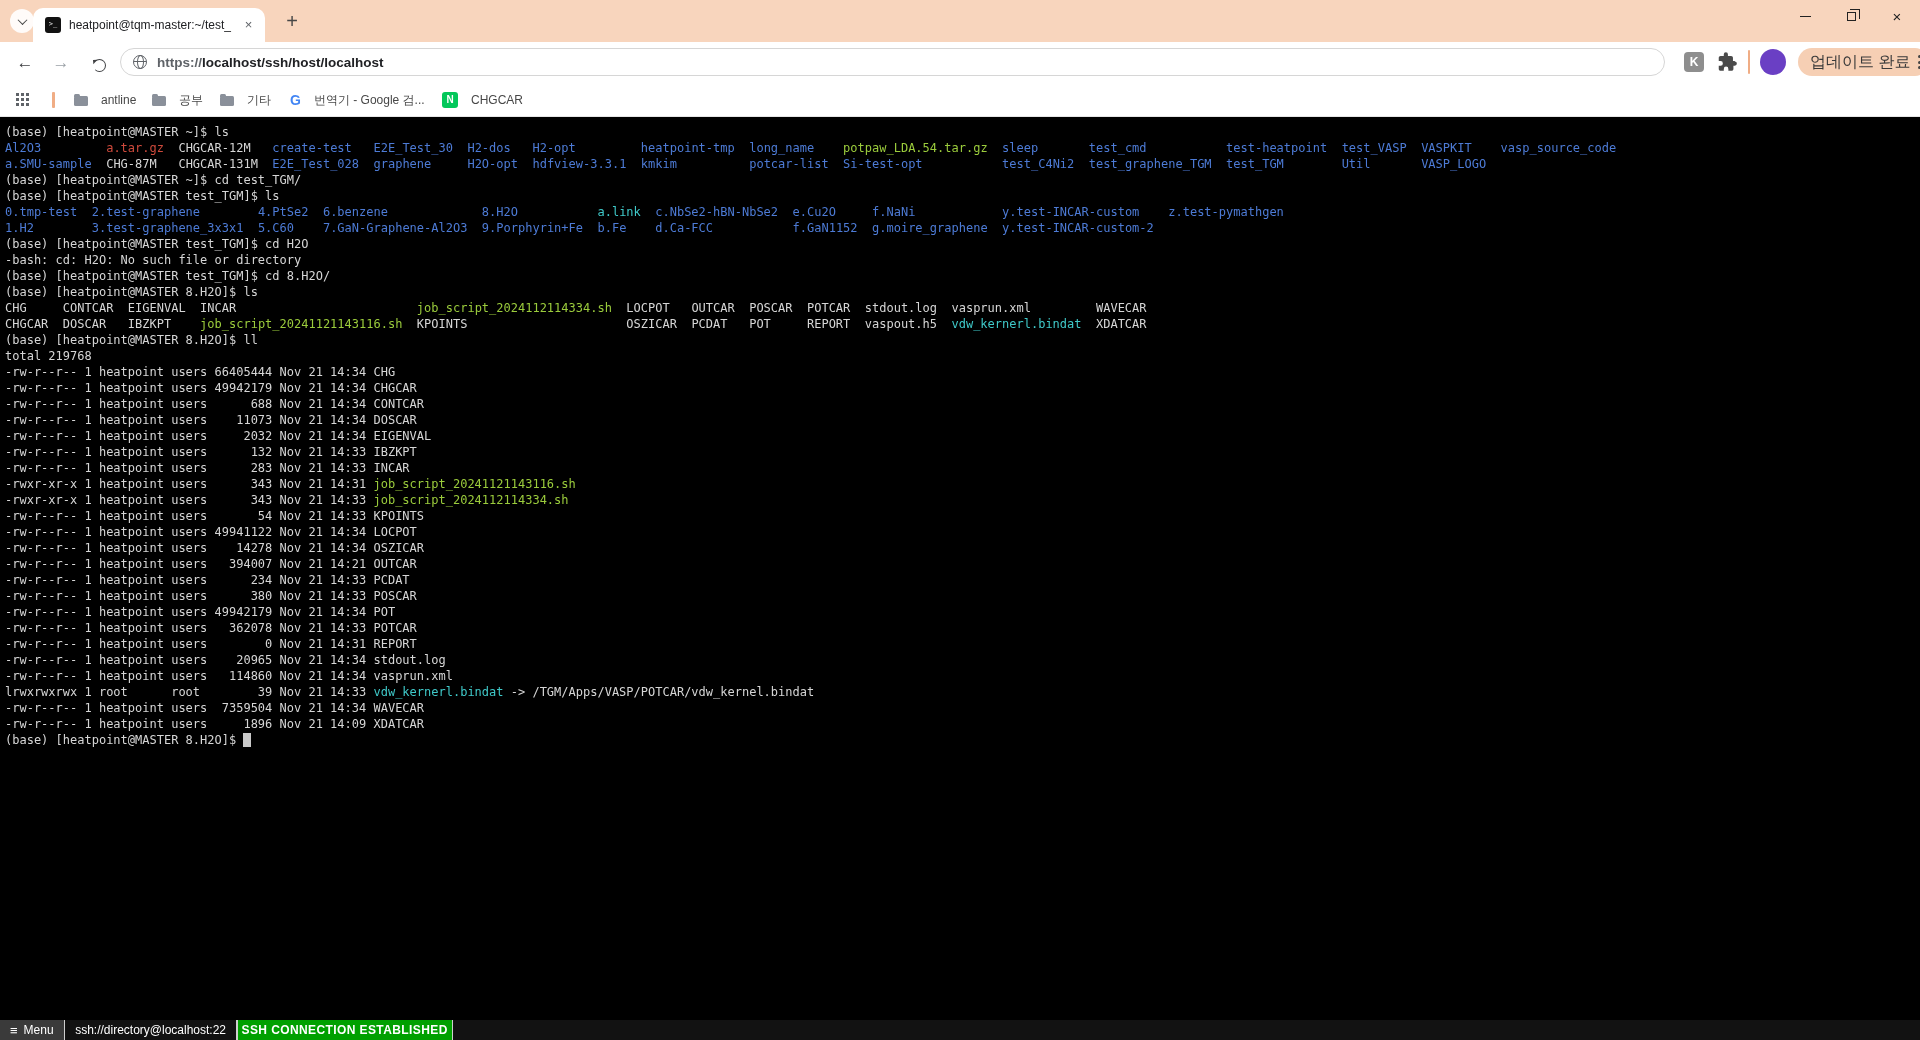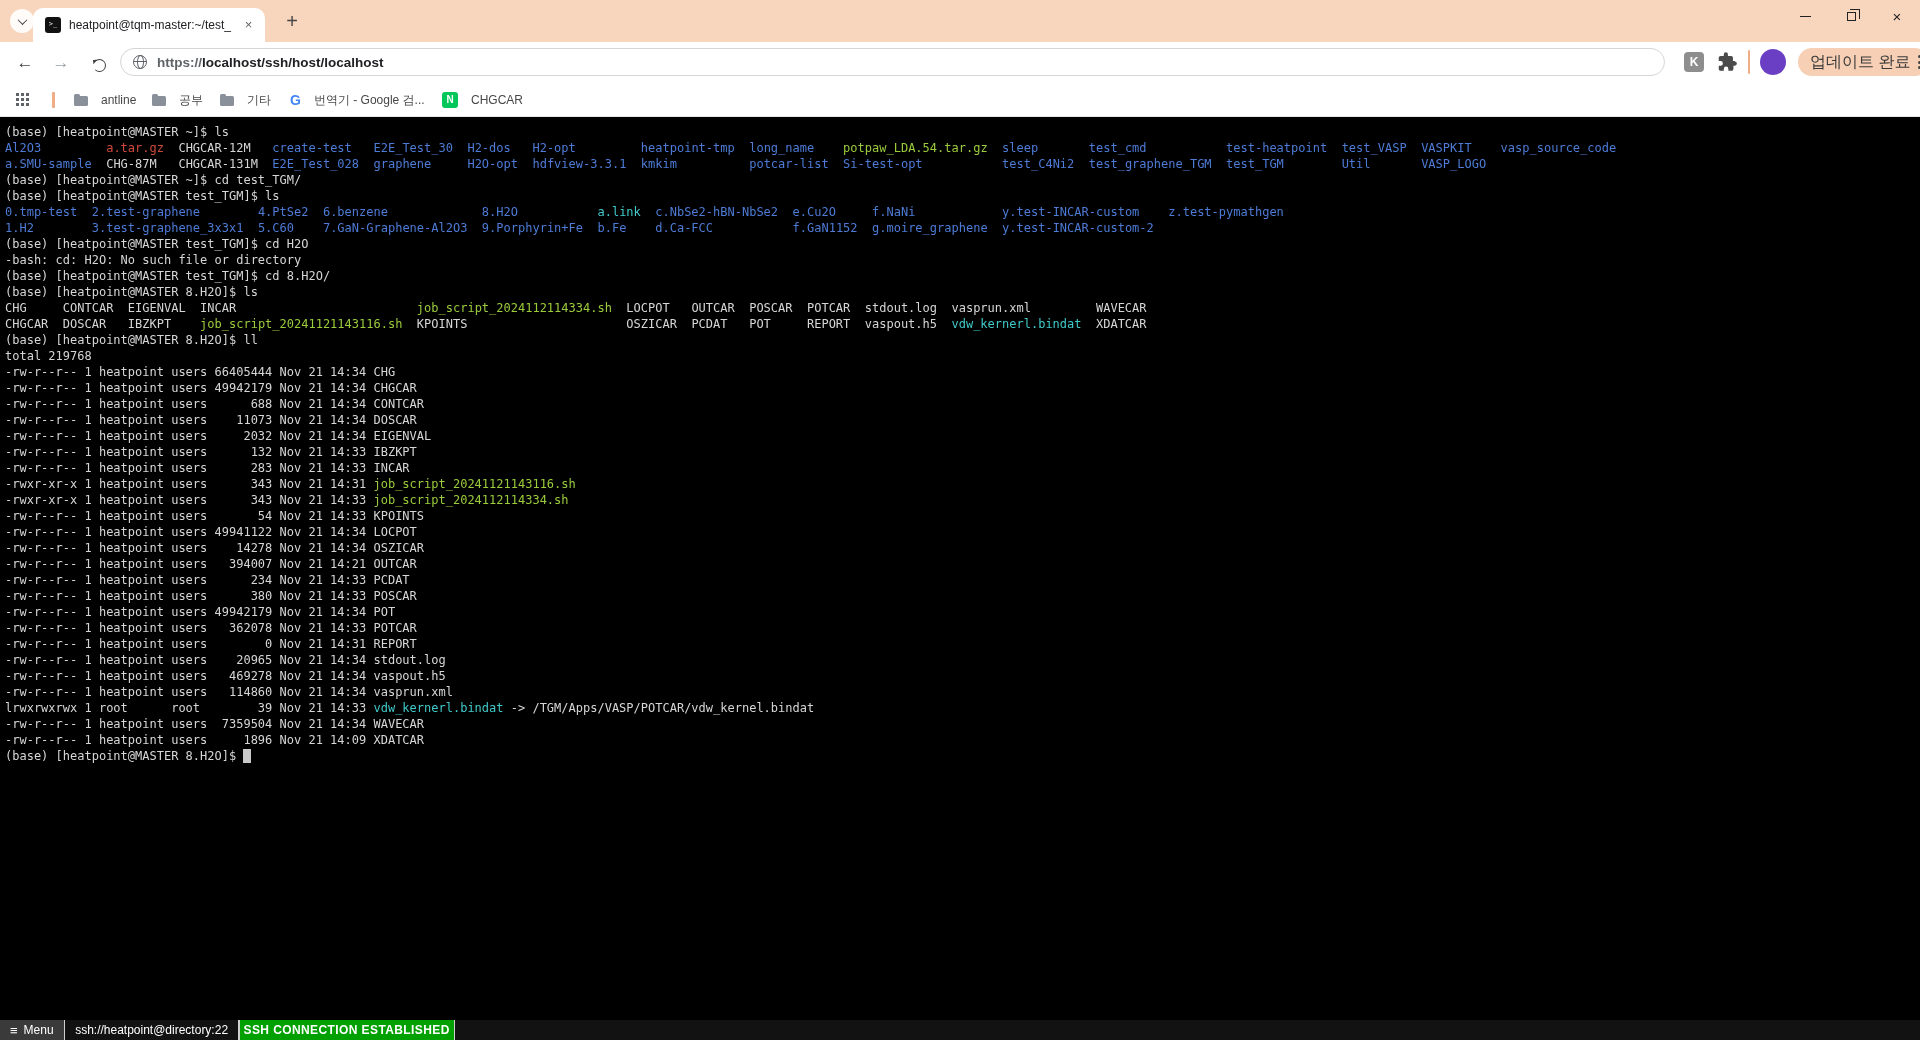--- a/index.html
+++ b/index.html
@@ -183,33 +183,32 @@
       <div class="t-line"><span class="c-p">-rw-r--r-- 1 heatpoint users       54 Nov 21 14:33 KPOINTS</span></div>
       <div class="t-line"><span class="c-p">-rw-r--r-- 1 heatpoint users 49941122 Nov 21 14:34 LOCPOT</span></div>
       <div class="t-line"><span class="c-p">-rw-r--r-- 1 heatpoint users    14278 Nov 21 14:34 OSZICAR</span></div>
       <div class="t-line"><span class="c-p">-rw-r--r-- 1 heatpoint users   394007 Nov 21 14:21 OUTCAR</span></div>
       <div class="t-line"><span class="c-p">-rw-r--r-- 1 heatpoint users      234 Nov 21 14:33 PCDAT</span></div>
       <div class="t-line"><span class="c-p">-rw-r--r-- 1 heatpoint users      380 Nov 21 14:33 POSCAR</span></div>
       <div class="t-line"><span class="c-p">-rw-r--r-- 1 heatpoint users 49942179 Nov 21 14:34 POT</span></div>
       <div class="t-line"><span class="c-p">-rw-r--r-- 1 heatpoint users   362078 Nov 21 14:33 POTCAR</span></div>
       <div class="t-line"><span class="c-p">-rw-r--r-- 1 heatpoint users        0 Nov 21 14:31 REPORT</span></div>
       <div class="t-line"><span class="c-p">-rw-r--r-- 1 heatpoint users    20965 Nov 21 14:34 stdout.log</span></div>
-      <div class="t-line"><span class="c-p">-rw-r--r-- 1 heatpoint users   469278 Nov 21 14:34 vaspout.h5</span></div>
       <div class="t-line"><span class="c-p">-rw-r--r-- 1 heatpoint users   114860 Nov 21 14:34 vasprun.xml</span></div>
       <div class="t-line"><span class="c-p">lrwxrwxrwx 1 root      root        39 Nov 21 14:33 </span><span class="c-c">vdw_kernerl.bindat</span><span class="c-p"> -&gt; /TGM/Apps/VASP/POTCAR/vdw_kernel.bindat</span></div>
       <div class="t-line"><span class="c-p">-rw-r--r-- 1 heatpoint users  7359504 Nov 21 14:34 WAVECAR</span></div>
       <div class="t-line"><span class="c-p">-rw-r--r-- 1 heatpoint users     1896 Nov 21 14:09 XDATCAR</span></div>
       <div class="t-line"><span class="c-p">(base) [heatpoint@MASTER 8.H2O]$ </span><span class="t-cursor"> </span></div>
     </div>
 
   <div class="statusbar">
     <div class="sb-menu">
       <span class="bars">≡</span>
       <span>Menu</span>
     </div>
     <div class="sb-sep"></div>
-    <div class="sb-host">ssh://heatpoint@directory:22</div>
+    <div class="sb-host">ssh://directory@localhost:22</div>
     <div class="sb-sep"></div>
     <div class="sb-status">SSH CONNECTION ESTABLISHED</div>
     <div class="sb-sep"></div>
   </div>
 
 </div>
 
 </body></html>

